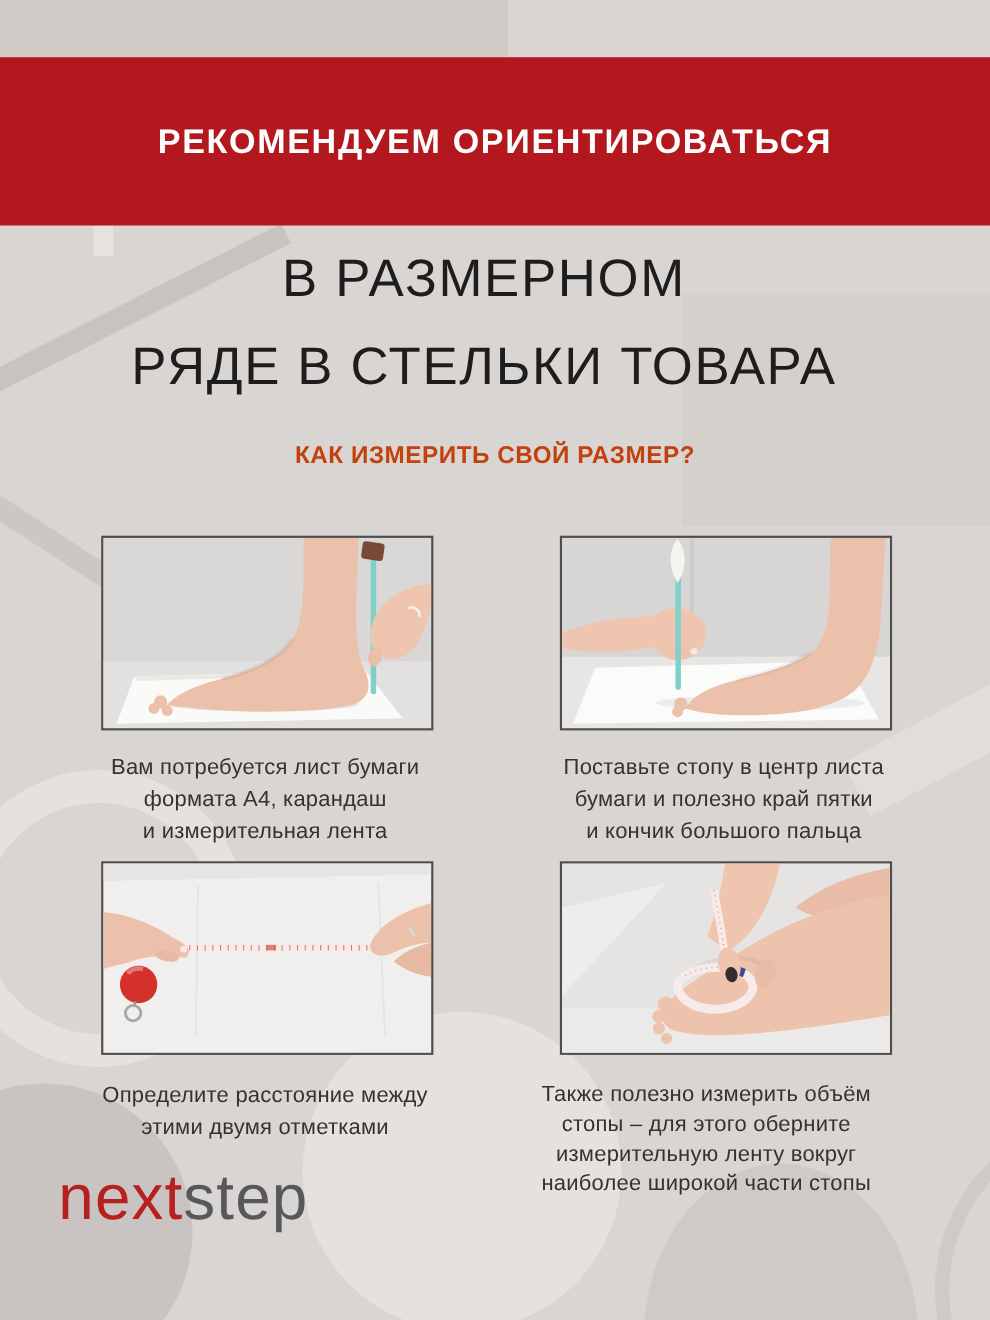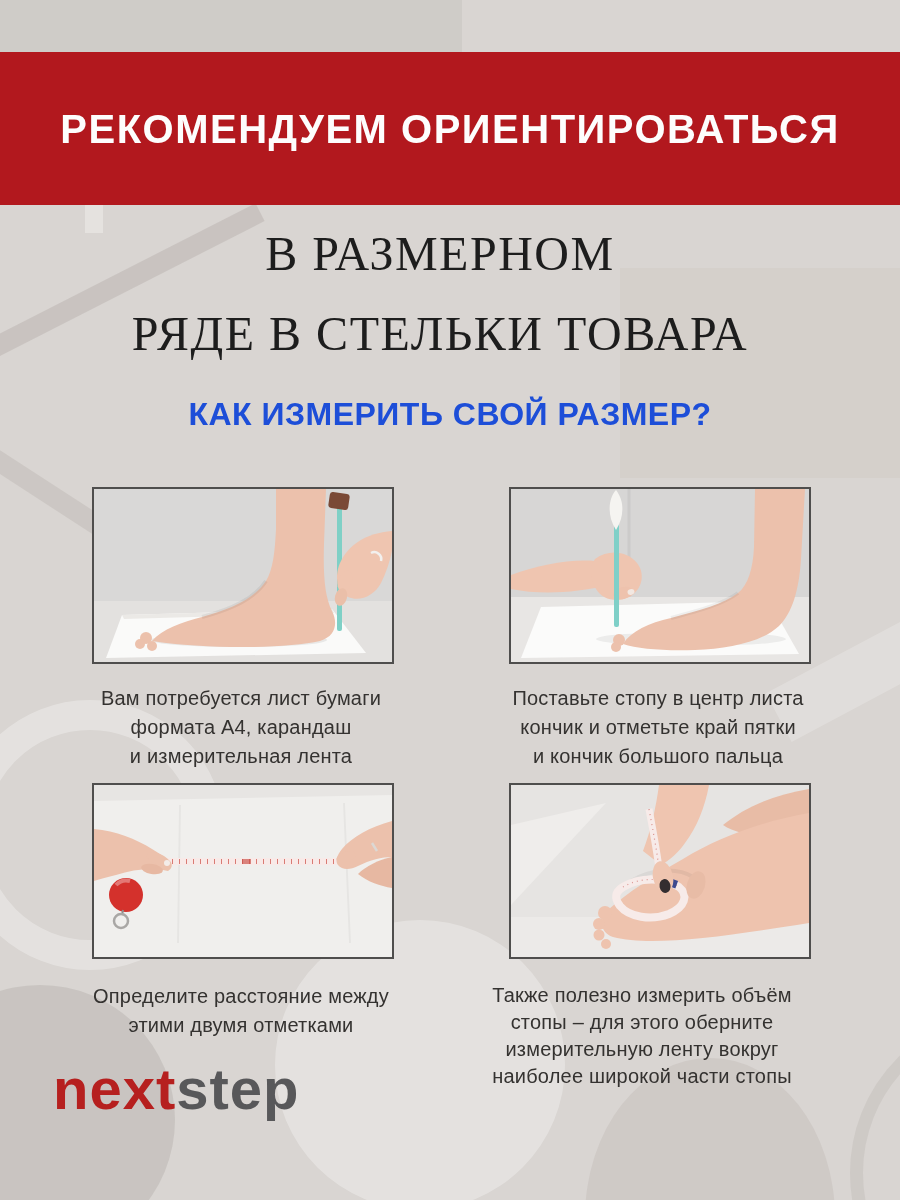--- a/index.html
+++ b/index.html
@@ -33,32 +33,31 @@
     border:13px solid rgba(130,120,112,.12);}
   .deco-diag-right{left:760px;top:615px;width:320px;height:55px;background:rgba(255,255,255,.20);
     transform:rotate(-28deg);}
   
   .banner{
     position:absolute;left:0;top:52px;width:900px;height:153px;
     background:#b2181e;color:#fdfdfd;
     display:flex;flex-direction:column;justify-content:center;align-items:center;
     text-align:center;
   }
-  .banner-line{font-size:40px;font-weight:700;letter-spacing:1.5px;line-height:60px;}
+  .banner-line{font-size:31px;font-weight:700;letter-spacing:1.5px;line-height:60px;}
   
   .headline{
     position:absolute;left:0;top:214px;width:880px;text-align:center;
     color:#1d1d1d;
-    font-family:Liberation Serif, serif;
   }
   .headline-line{font-size:48px;font-weight:400;letter-spacing:1.5px;line-height:80px;}
   
   .subheading{
     position:absolute;left:0;top:394px;width:900px;text-align:center;
-    color:#1d4ed8;font-size:32px;font-weight:700;letter-spacing:.5px;line-height:40px;
+    color:#c2410c;font-size:22px;font-weight:700;letter-spacing:.5px;line-height:40px;
   }
   
   .photo{
     position:absolute;width:298px;height:173px;border:2px solid #4f4e4d;
     background:#d9d8d7;box-sizing:content-box;
   }
   .photo svg{display:block;width:298px;height:173px;}
   #photo1{left:92px;top:487px;}
   #photo2{left:509px;top:487px;}
   #photo3{left:92px;top:783px;height:172px;}
@@ -69,21 +68,21 @@
     position:absolute;width:380px;text-align:center;
     color:#343230;font-size:20px;line-height:29px;font-weight:400;
     white-space:pre-line;letter-spacing:.2px;
   }
   #cap1{left:51px;top:684px;}
   #cap2{left:468px;top:684px;}
   #cap3{left:51px;top:982px;}
   #cap4{left:452px;top:982px;line-height:27px;}
   
   .logo{position:absolute;left:53px;top:1058px;}
-  .brand{font-size:58px;font-weight:700;letter-spacing:1px;line-height:62px;}
+  .brand{font-size:58px;font-weight:400;letter-spacing:1px;line-height:62px;}
   .brand-red{color:#b6201f;}
   .brand-gray{color:#58585a;}
   .tagline{font-size:21px;font-weight:700;letter-spacing:1px;color:#3a393b;margin-top:2px;}
 </style>
 </head>
 <body>
 
 <div class="canvas">
 
   <div class="deco deco-top-left-rect"></div>
@@ -195,21 +194,21 @@
       <ellipse cx="152" cy="92" rx="10" ry="16" fill="#efc5b0" transform="rotate(-12 152 92)"></ellipse>
       <ellipse cx="154" cy="101" rx="5.5" ry="7" fill="#332d30" transform="rotate(-12 154 101)"></ellipse>
       <ellipse cx="185" cy="100" rx="9" ry="14" fill="#e8bca6" transform="rotate(18 185 100)"></ellipse>
     </svg>
   </div>
 
   <div class="caption" id="cap1">Вам потребуется лист бумаги
 формата А4, карандаш
 и измерительная лента</div>
   <div class="caption" id="cap2">Поставьте стопу в центр листа
-кончик и отметьте край пятки
+бумаги и полезно край пятки
 и кончик большого пальца</div>
   <div class="caption" id="cap3">Определите расстояние между
 этими двумя отметками</div>
   <div class="caption" id="cap4">Также полезно измерить объём
 стопы – для этого оберните
 измерительную ленту вокруг
 наиболее широкой части стопы</div>
 
   <div class="logo">
     <div class="brand"><span class="brand-red">next</span><span class="brand-gray">step</span></div>

